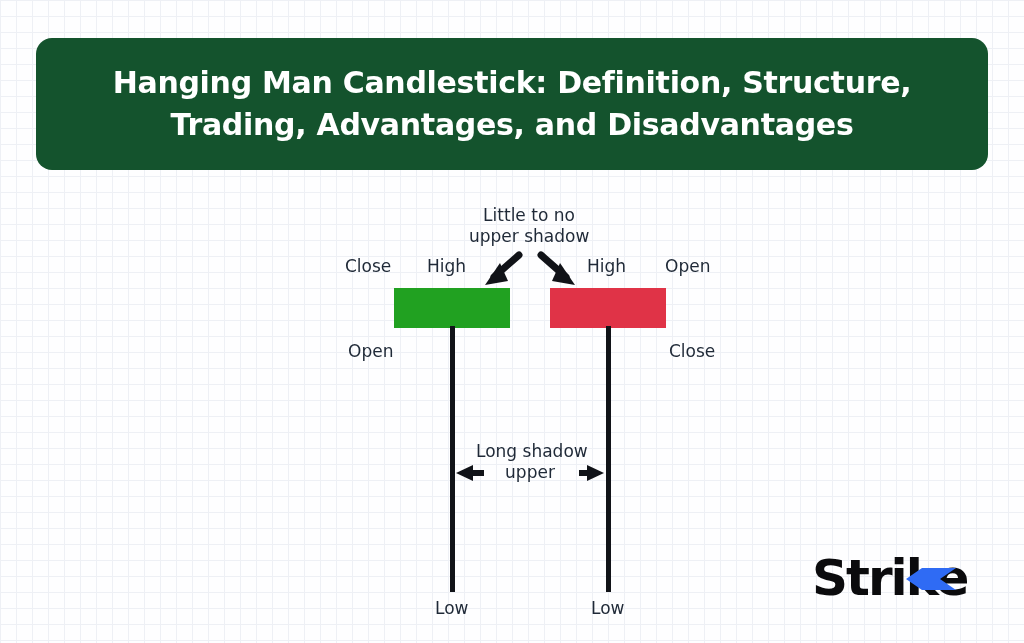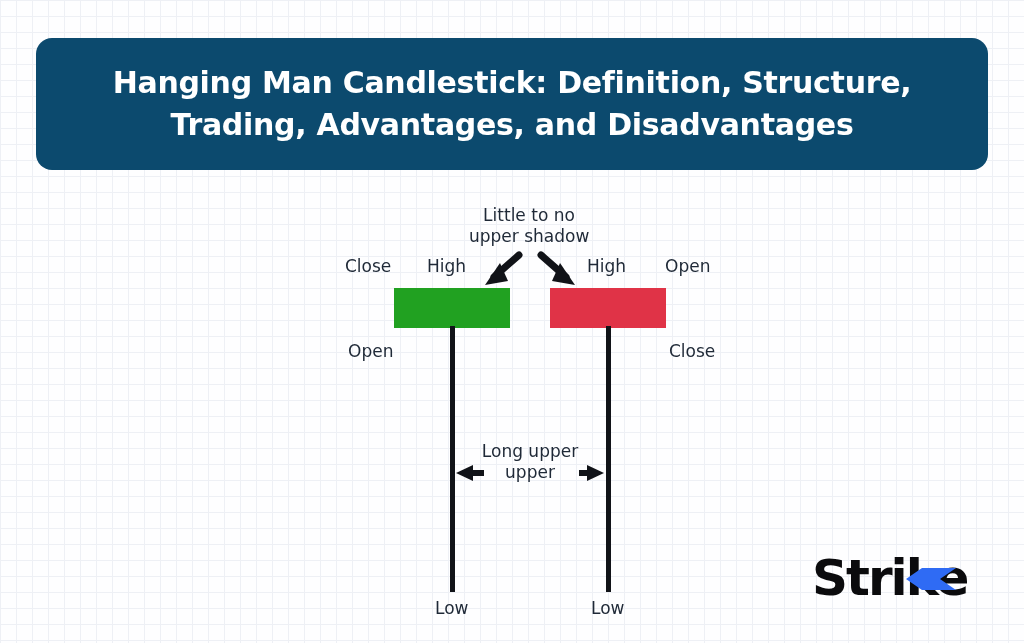--- a/index.html
+++ b/index.html
@@ -20,21 +20,21 @@
     position: relative;
   }
 
   
   .banner {
     position: absolute;
     left: 36px;
     top: 38px;
     width: 952px;
     height: 132px;
-    background: #0c4a6e;
+    background: #14532d;
     border-radius: 16px;
     display: flex;
     align-items: center;
     justify-content: center;
     box-sizing: border-box;
     padding: 0 36px;
   }
   .banner-title {
     color: #ffffff;
     font-family: "DejaVu Sans", sans-serif;
@@ -185,21 +185,21 @@
   <div class="body-rect body-green"></div>
   <div class="body-rect body-red"></div>
 
   <div class="wick wick-left"></div>
   <div class="wick wick-right"></div>
 
   <div class="lbl lbl-open-left">Open</div>
   <div class="lbl lbl-close-right">Close</div>
 
   <div class="lbl note-lower">
-    <span>Long upper</span><br>
+    <span>Long shadow</span><br>
     <span>upper</span>
   </div>
 
   <div class="lbl lbl-low-left">Low</div>
   <div class="lbl lbl-low-right">Low</div>
 
   <svg class="svg-layer" viewBox="0 0 1024 643">
 
     <g>
       <line x1="503" y1="255" x2="478" y2="277" stroke="#111318" stroke-width="7" stroke-linecap="round"></line>

